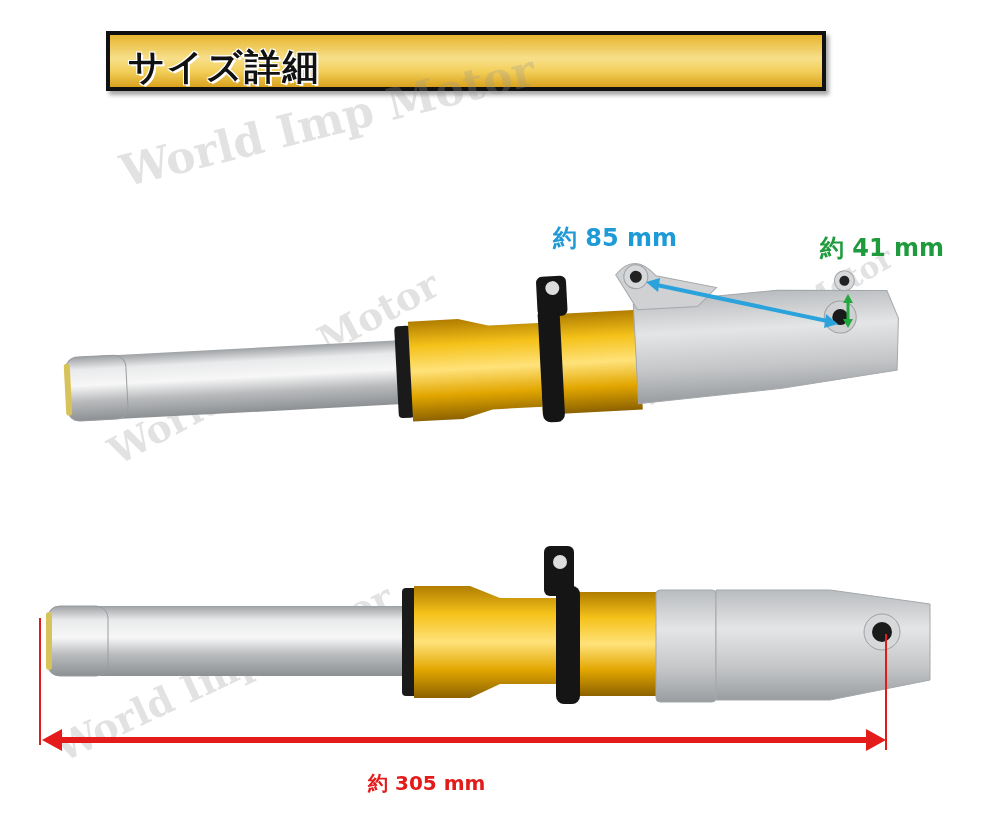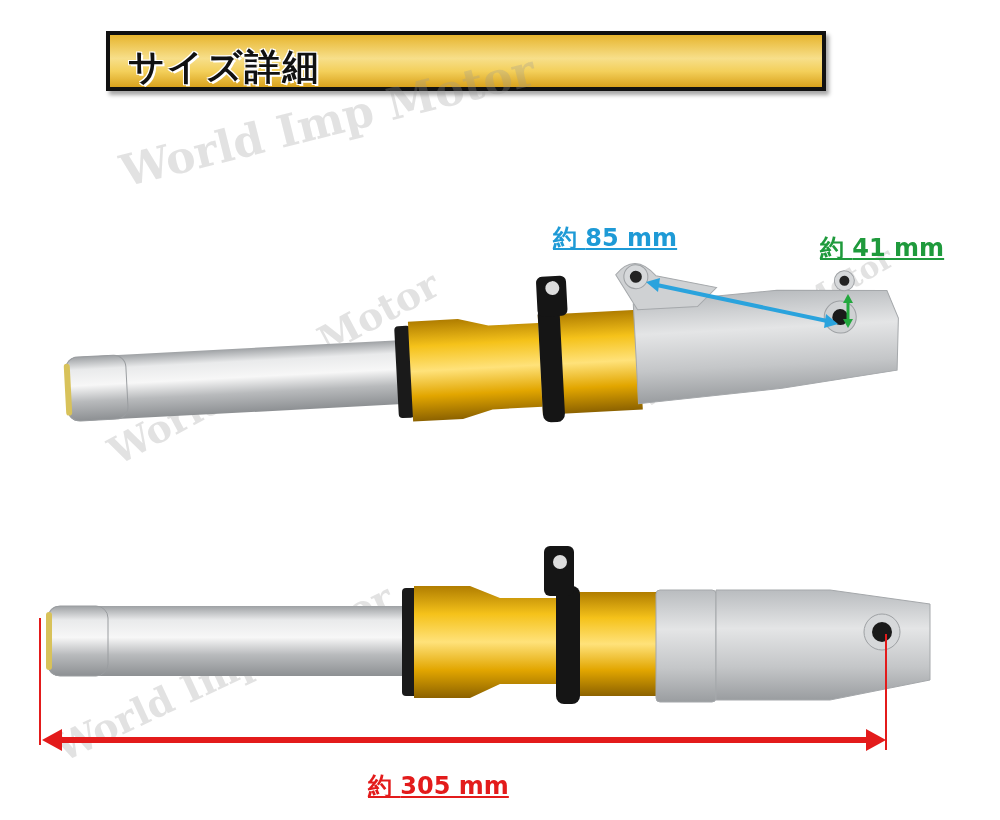--- a/index.html
+++ b/index.html
@@ -7,21 +7,21 @@
          font-family:"DejaVu Sans", sans-serif; }
   .banner { position:absolute; left:106px; top:31px; width:720px; height:60px;
             border:4px solid #111; box-sizing:border-box;
             background:linear-gradient(180deg,#e7b52e 0%,#f7df8a 45%,#f3cf5a 70%,#d9a21d 100%);
             box-shadow:3px 4px 4px rgba(0,0,0,0.35); }
   .banner-title { position:absolute; left:18px; top:8px; font-size:36px; font-weight:bold;
                   color:#111; letter-spacing:2px;
                   text-shadow:2px 2px 0 #fff, -1px -1px 0 #fff, 1px -1px 0 #fff, -1px 1px 0 #fff; }
   .wm { position:absolute; font-family:"DejaVu Serif", serif; font-weight:bold;
         color:rgba(150,150,150,0.28); white-space:nowrap; pointer-events:none; }
-  .label { position:absolute; font-weight:bold; white-space:nowrap;text-decoration:underline; }
+  .label { position:absolute; font-weight:bold; white-space:nowrap; }
   svg { position:absolute; left:0; top:0; }
 </style>
 </head>
 <body>
 
 <div class="banner">
   <div class="banner-title">サイズ詳細</div>
 </div>
 
 <div class="wm" style="left:115px; top:95px; font-size:44px; transform:rotate(-14deg);">World Imp Motor</div>
@@ -116,16 +116,16 @@
 </svg>
 
 <div class="label" style="left:553px; top:222px; font-size:24px; color:#1e9ad6;">
   <span>約</span>
   <span>85 mm</span>
 </div>
 <div class="label" style="left:820px; top:232px; font-size:24px; color:#1f9a3c;">
   <span>約</span>
   <span>41 mm</span>
 </div>
-<div class="label" style="left:368px; top:770px; font-size:24px; color:#e31b1b;">
+<div class="label" style="left:368px; top:770px; font-size:20px; color:#e31b1b;">
   <span>約</span>
   <span>305 mm</span>
 </div>
 
 </body></html>

